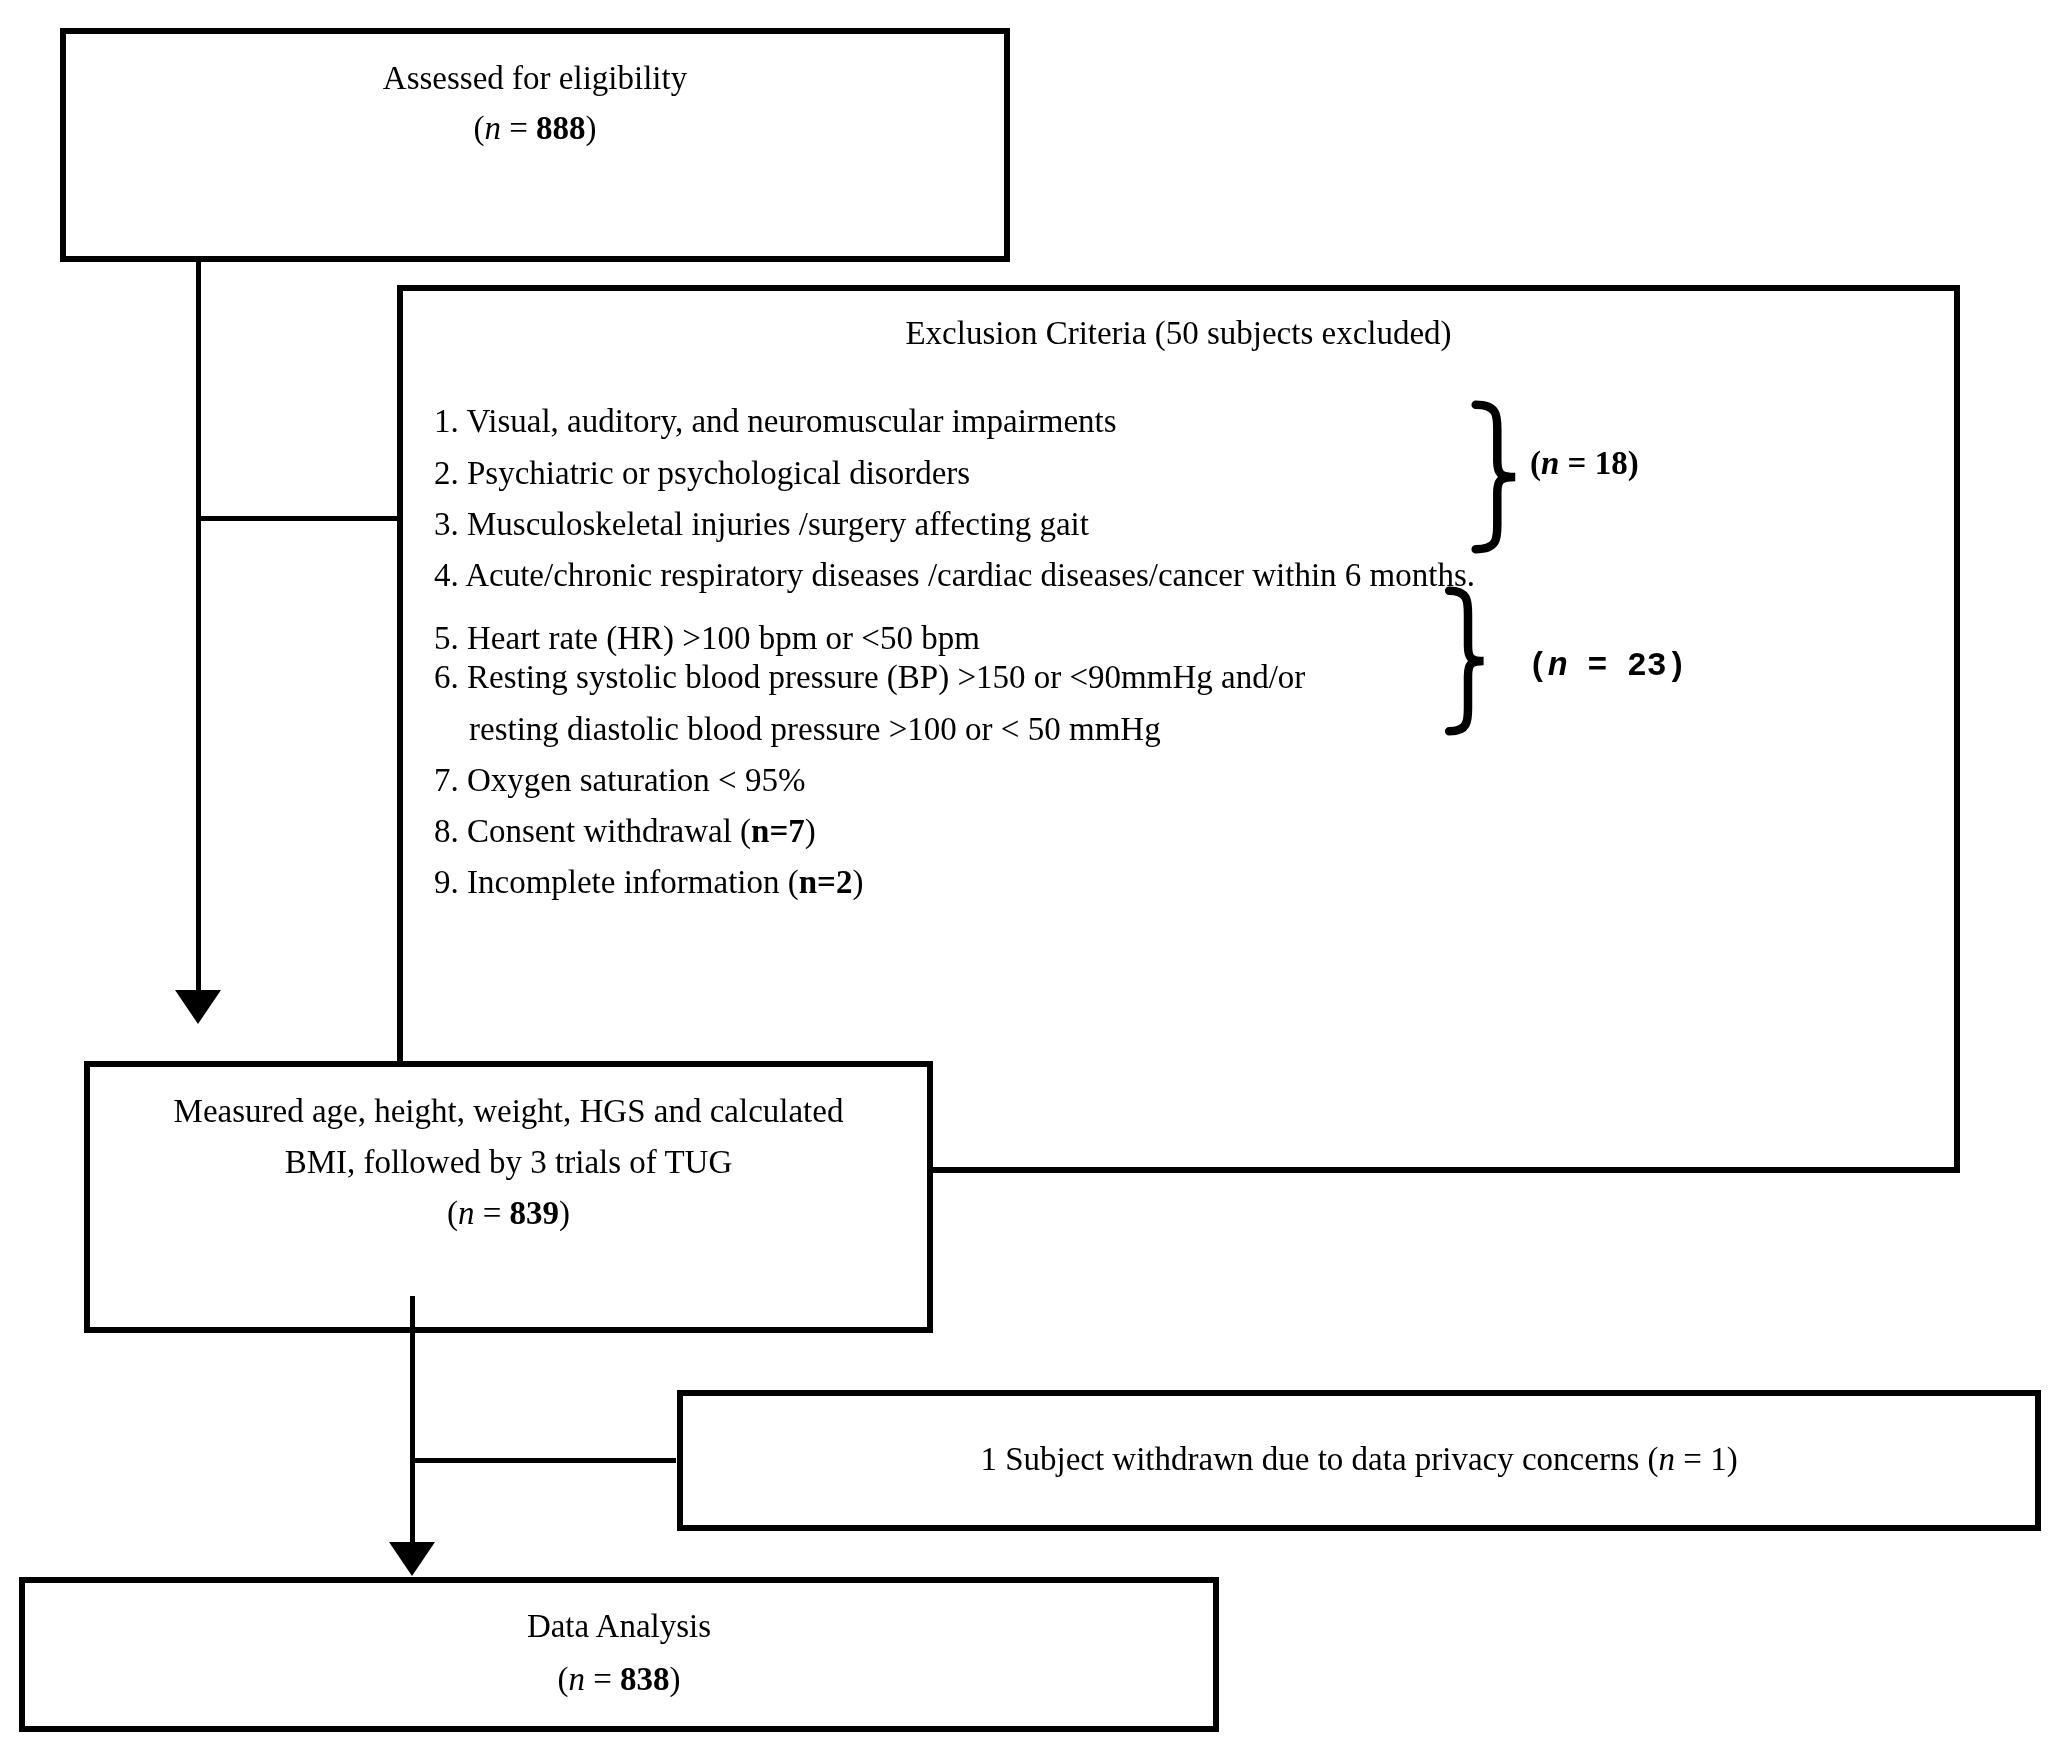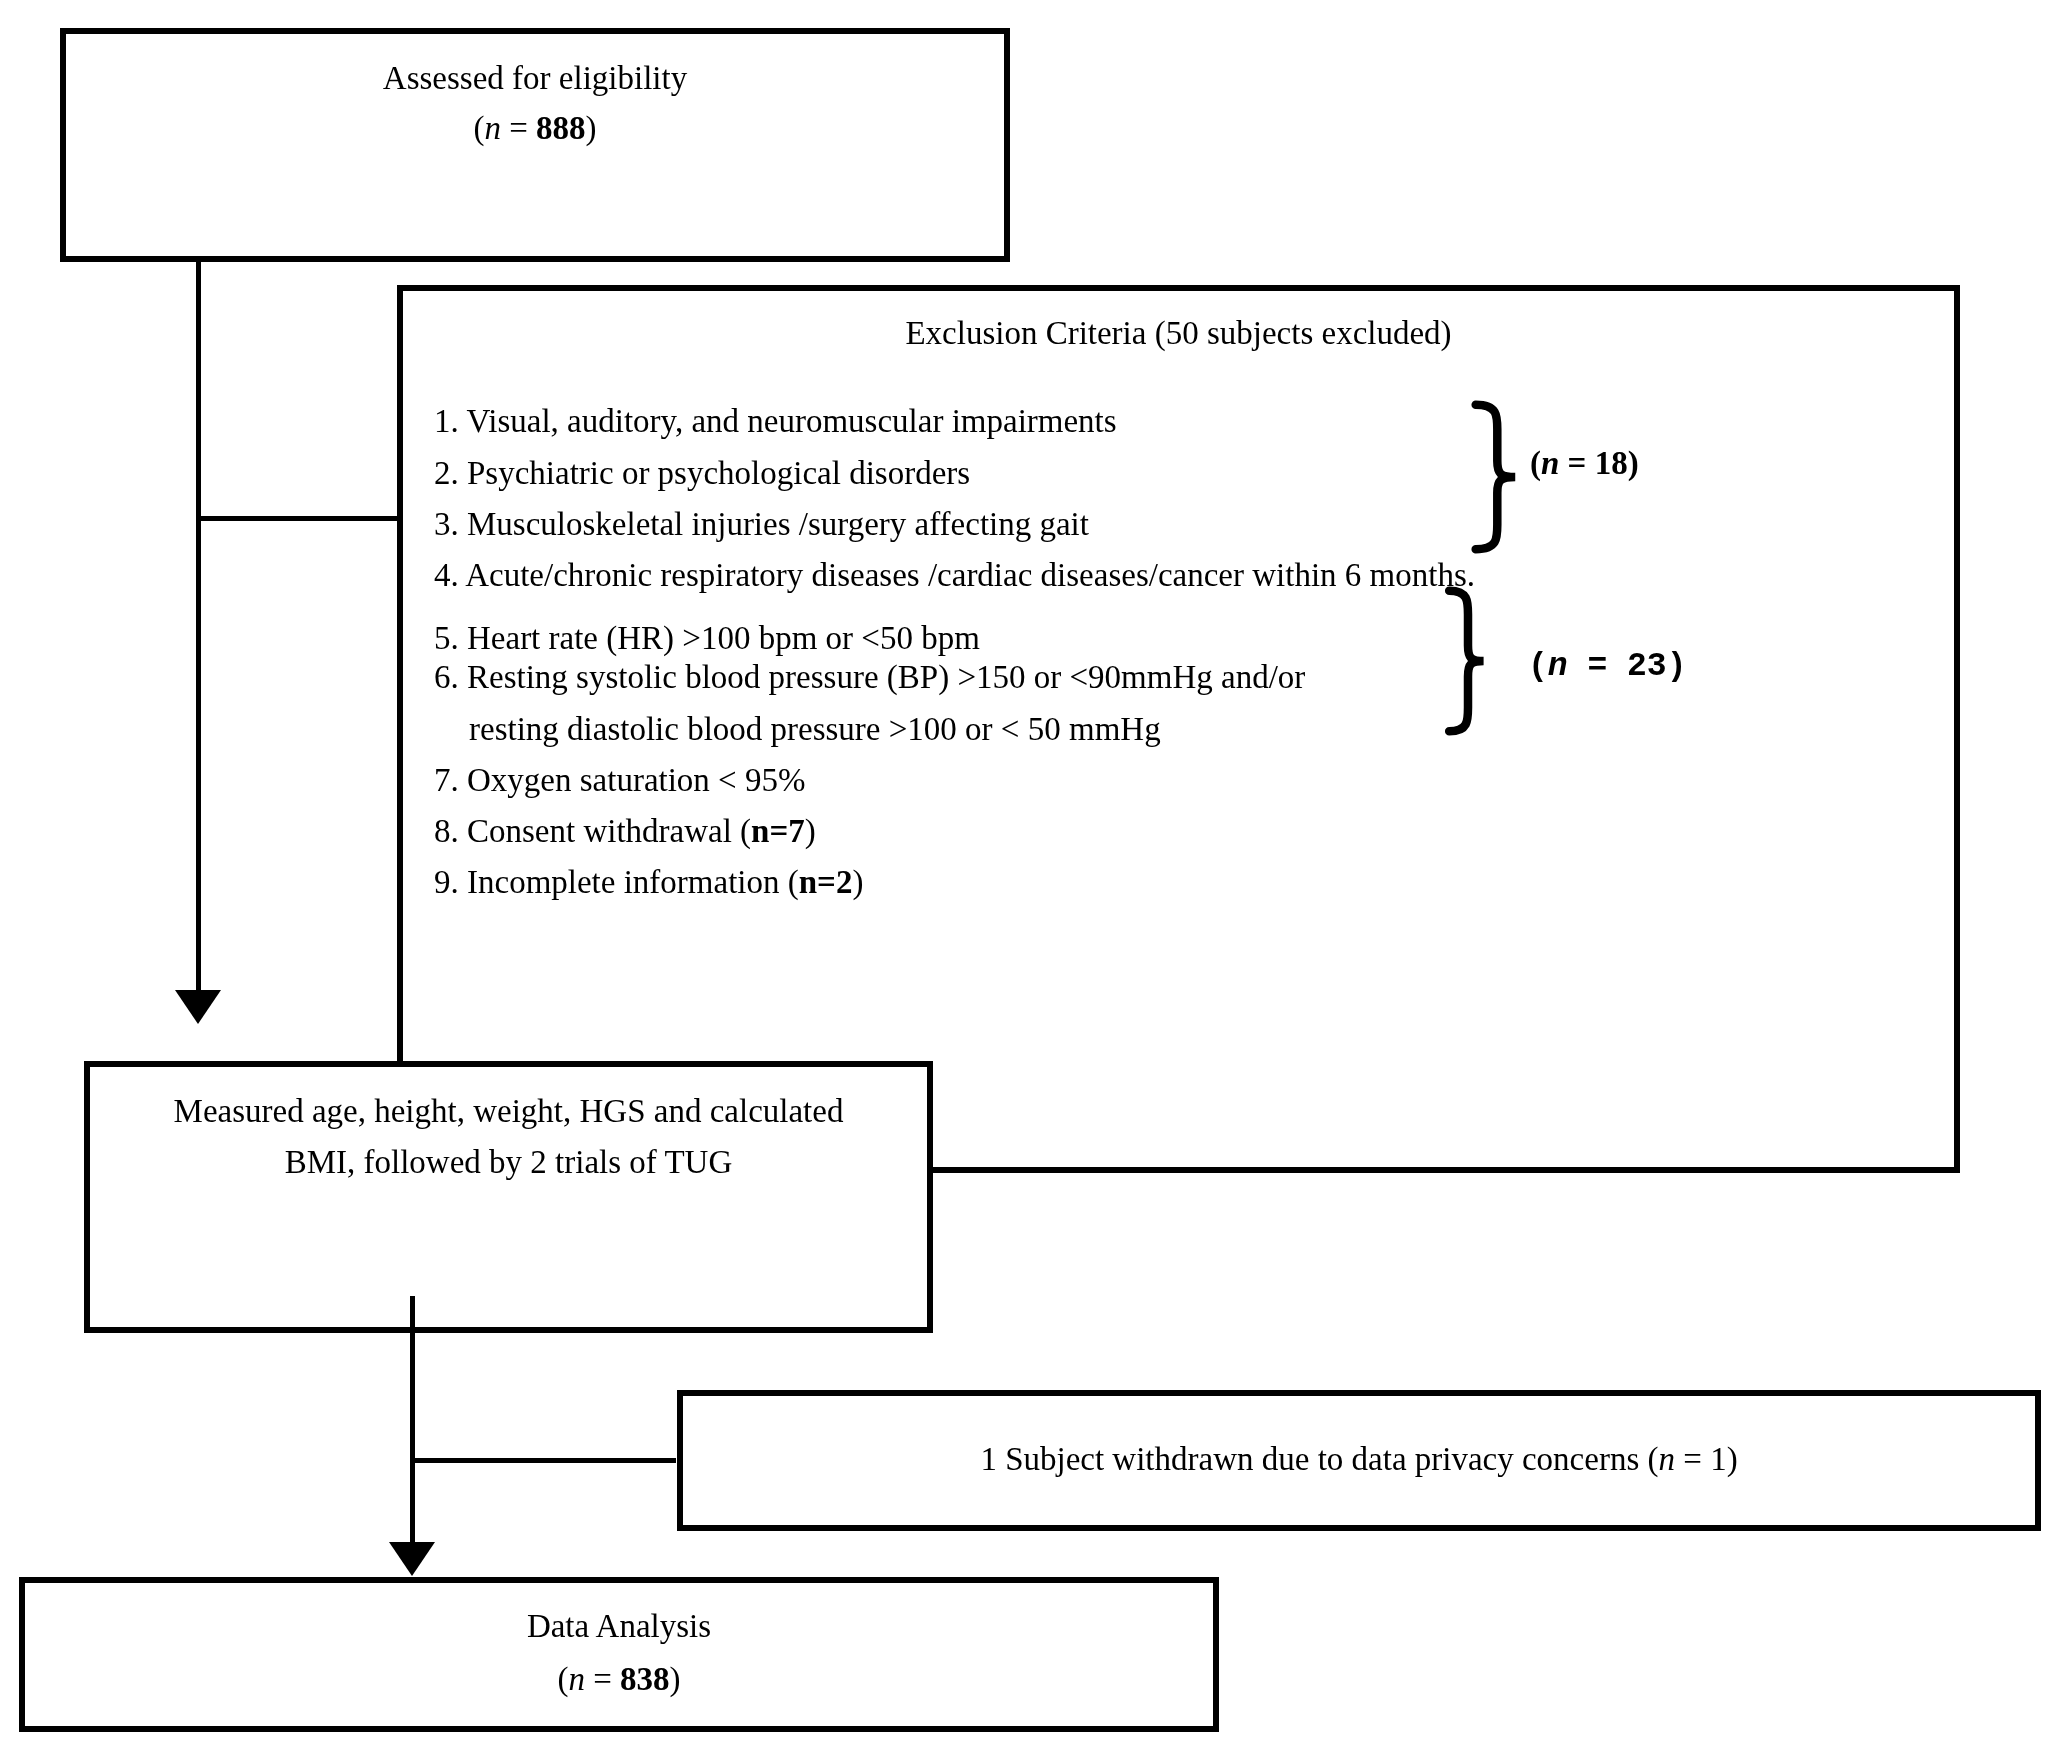--- a/index.html
+++ b/index.html
@@ -75,21 +75,22 @@
   </svg>
   <span class="tline" style="left:1530px;top:463px;"><b>(</b><b class="it">n</b><b> = </b><b>18</b><b>)</b></span>
 
   <svg class="brace" style="left:1446px;top:588px;" width="40" height="146" viewBox="0 0 100 330" preserveAspectRatio="none">
     <path d="M 8 6 C 55 6, 55 30, 55 60 L 55 130 C 55 158, 62 165, 94 165 C 62 165, 55 172, 55 200 L 55 270 C 55 300, 55 324, 8 324"></path>
   </svg>
   <span class="tline" style="left:1528px;top:666px;font-family:Liberation Mono, monospace;"><b>(</b><b class="it">n</b><b> = </b><b>23</b><b>)</b></span>
 
   <div class="box" style="left:84px;top:1024px;width:849px;height:272px;margin-top:37px;">
     <span class="tline center" style="top:44px;">Measured age, height, weight, HGS and calculated</span>
-    <span class="tline center" style="top:95px;">BMI, followed by 2 trials of TUG</span>
+    <span class="tline center" style="top:95px;">BMI, followed by 3 trials of TUG</span>
+    <span class="tline center" style="top:146px;"><span>(</span><span class="it">n</span><span> = </span><b>839</b><span>)</span></span>
   </div>
 
   <div class="vline" style="left:410px;top:1296px;width:4.8px;height:247px;"></div>
   <div class="arrow" style="left:389px;top:1542px;"></div>
 
   <div class="hline" style="left:410px;top:1458px;width:266px;height:4.8px;"></div>
 
   <div class="box" style="left:677px;top:1390px;width:1364px;height:141px;">
     <span class="tline center" style="top:63px;"><span>1 Subject withdrawn due to data privacy concerns (</span><span class="it">n</span><span> = </span><span>1</span><span>)</span></span>
   </div>

